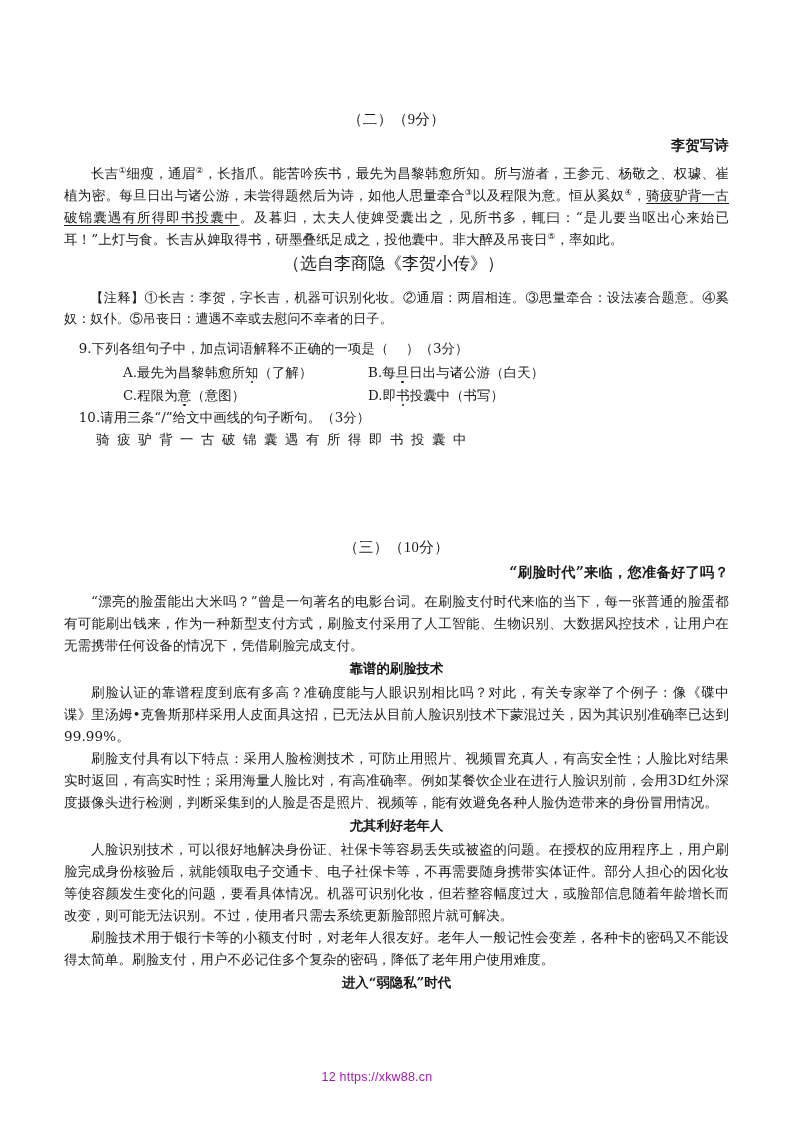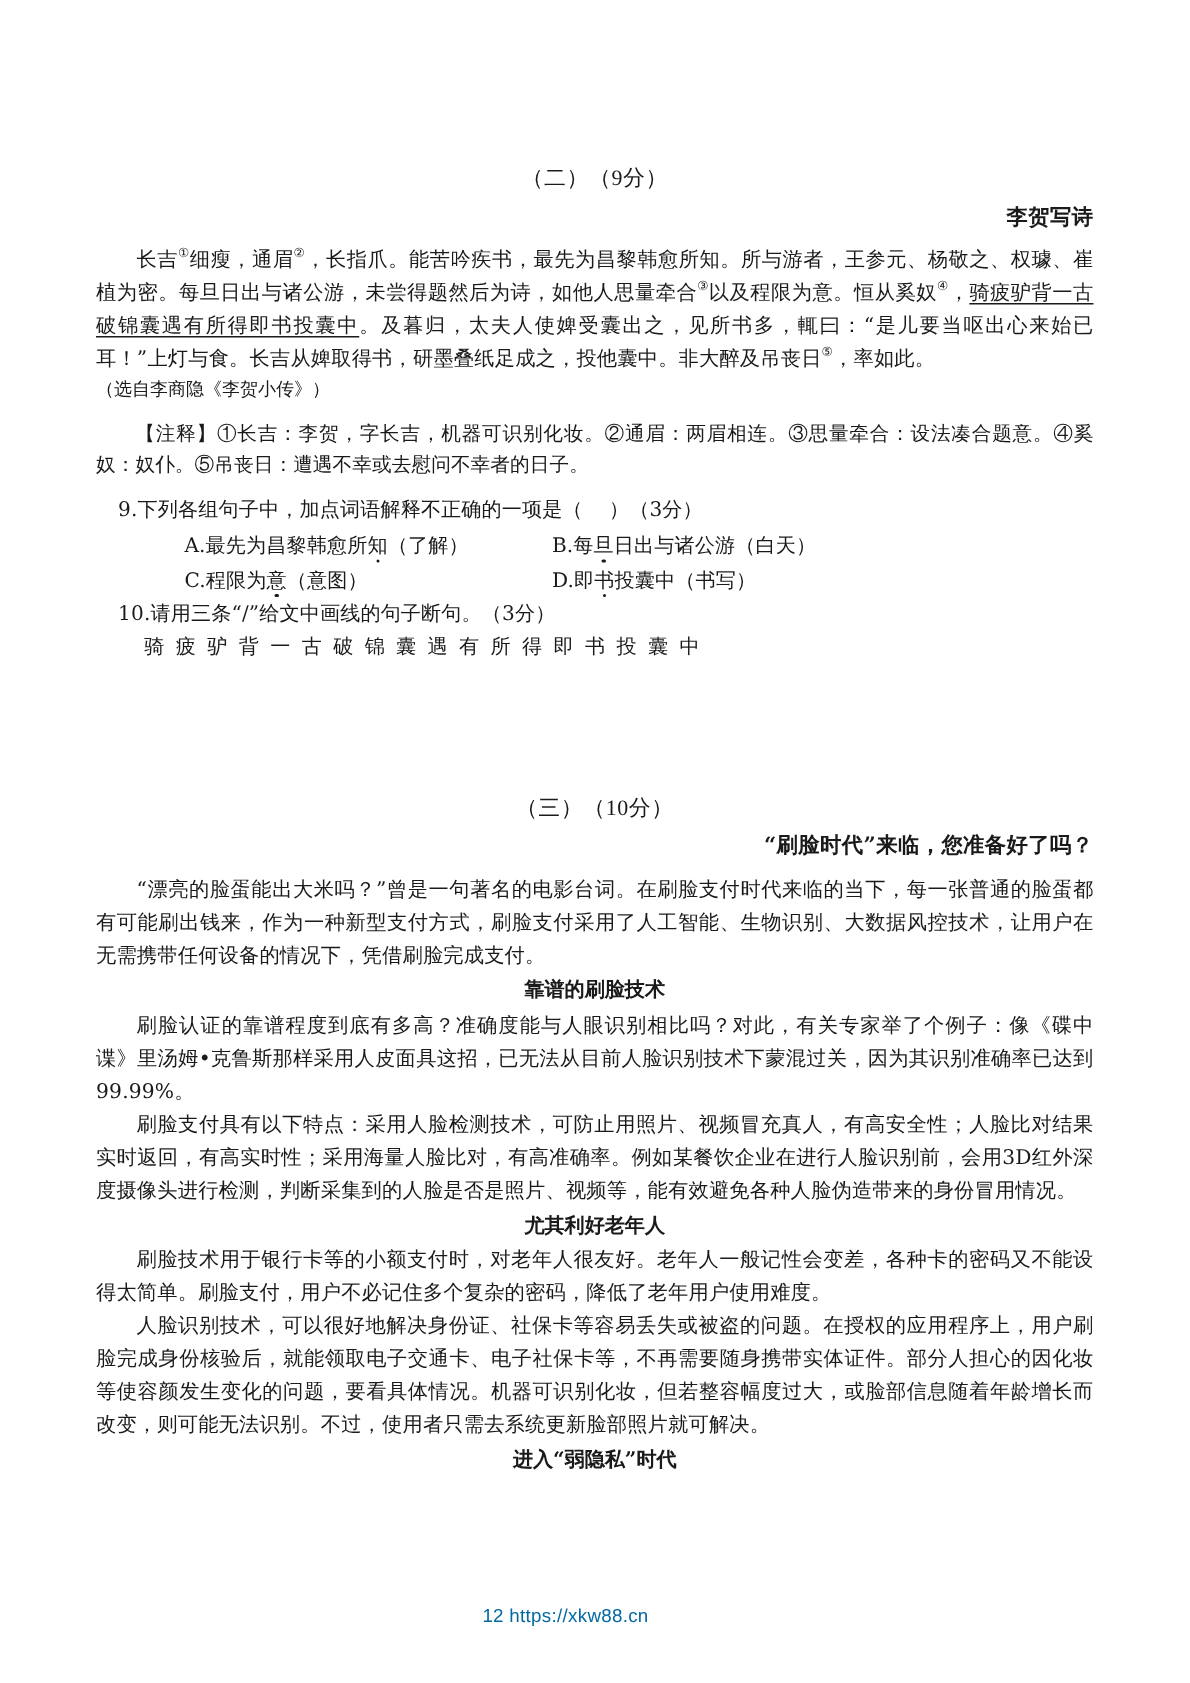--- a/index.html
+++ b/index.html
@@ -57,24 +57,24 @@
   p.para {
     font-size: 13.5px;
     line-height: 1.63;
     margin: 0;
     text-align: justify;
     text-justify: inter-ideograph;
     text-indent: 2em;
     letter-spacing: 0.12px;
   }
   p.right {
-    font-size: 12px;
+    font-size: 17px;
     line-height: 1.63;
     margin: 0;
-    text-align: left;
+    text-align: center;
     padding-right: 6px;
   }
   .note {
     font-size: 13.1px;
     line-height: 1.62;
     margin: 0;
     text-align: justify;
     text-indent: 2em;
     letter-spacing: 0.05px;
   }
@@ -130,21 +130,21 @@
 
   
   .footer {
     position: absolute;
     left: 0;
     top: 1070px;
     width: 754px;
     text-align: center;
     font-family: "Liberation Sans", sans-serif;
     font-size: 12.5px;
-    color: #0369a1;
+    color: #a21caf;
     letter-spacing: 0.2px;
   }
 </style>
 </head>
 <body>
 
 <div class="page">
   <div class="content">
 
     <div class="sec-title ctr">（二）（9分）</div>
@@ -176,21 +176,21 @@
     <div class="sec-title ctr">（三）（10分）</div>
     <div class="art-title ctr">“刷脸时代”来临，您准备好了吗？</div>
 
     <p class="para">“漂亮的脸蛋能出大米吗？”曾是一句著名的电影台词。在刷脸支付时代来临的当下，每一张普通的脸蛋都有可能刷出钱来，作为一种新型支付方式，刷脸支付采用了人工智能、生物识别、大数据风控技术，让用户在无需携带任何设备的情况下，凭借刷脸完成支付。</p>
 
     <div class="sub-head">靠谱的刷脸技术</div>
     <p class="para">刷脸认证的靠谱程度到底有多高？准确度能与人眼识别相比吗？对此，有关专家举了个例子：像《碟中谍》里汤姆•克鲁斯那样采用人皮面具这招，已无法从目前人脸识别技术下蒙混过关，因为其识别准确率已达到99.99%。</p>
     <p class="para">刷脸支付具有以下特点：采用人脸检测技术，可防止用照片、视频冒充真人，有高安全性；人脸比对结果实时返回，有高实时性；采用海量人脸比对，有高准确率。例如某餐饮企业在进行人脸识别前，会用3D红外深度摄像头进行检测，判断采集到的人脸是否是照片、视频等，能有效避免各种人脸伪造带来的身份冒用情况。</p>
 
     <div class="sub-head">尤其利好老年人</div>
+    <p class="para">人脸识别技术，可以很好地解决身份证、社保卡等容易丢失或被盗的问题。在授权的应用程序上，用户刷脸完成身份核验后，就能领取电子交通卡、电子社保卡等，不再需要随身携带实体证件。部分人担心的因化妆等使容颜发生变化的问题，要看具体情况。机器可识别化妆，但若整容幅度过大，或脸部信息随着年龄增长而改变，则可能无法识别。不过，使用者只需去系统更新脸部照片就可解决。</p>
     <p class="para">刷脸技术用于银行卡等的小额支付时，对老年人很友好。老年人一般记性会变差，各种卡的密码又不能设得太简单。刷脸支付，用户不必记住多个复杂的密码，降低了老年用户使用难度。</p>
-    <p class="para">人脸识别技术，可以很好地解决身份证、社保卡等容易丢失或被盗的问题。在授权的应用程序上，用户刷脸完成身份核验后，就能领取电子交通卡、电子社保卡等，不再需要随身携带实体证件。部分人担心的因化妆等使容颜发生变化的问题，要看具体情况。机器可识别化妆，但若整容幅度过大，或脸部信息随着年龄增长而改变，则可能无法识别。不过，使用者只需去系统更新脸部照片就可解决。</p>
 
     <div class="sub-head">进入“弱隐私”时代</div>
 
   </div>
 
   <div class="footer">12 https://xkw88.cn</div>
 </div>
 
 </body></html>

